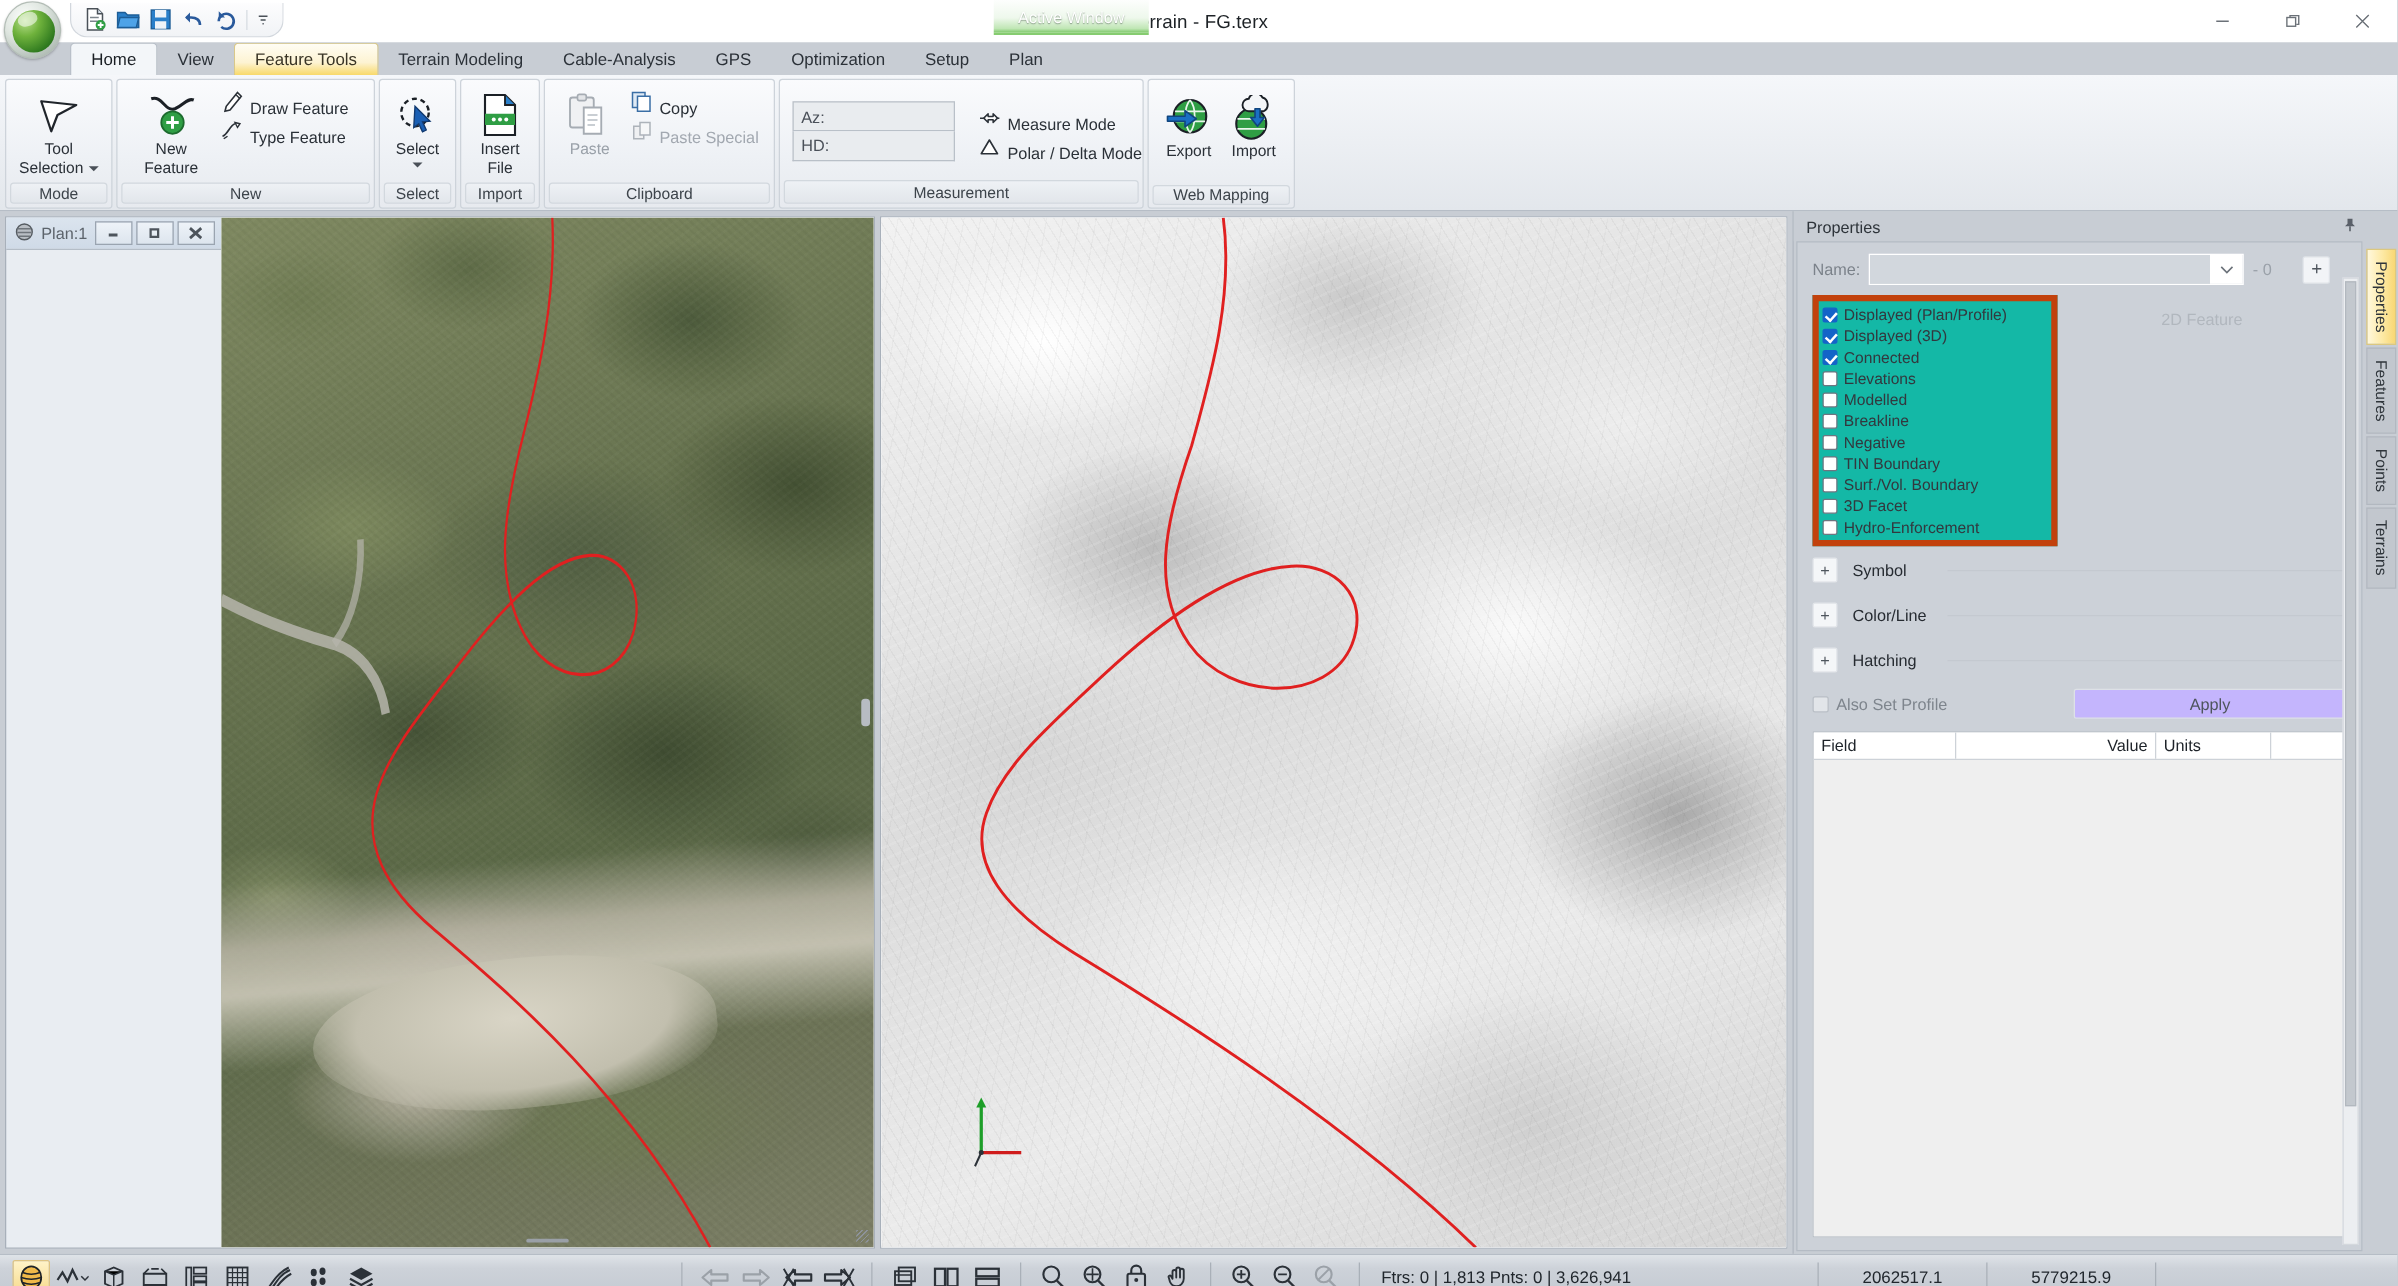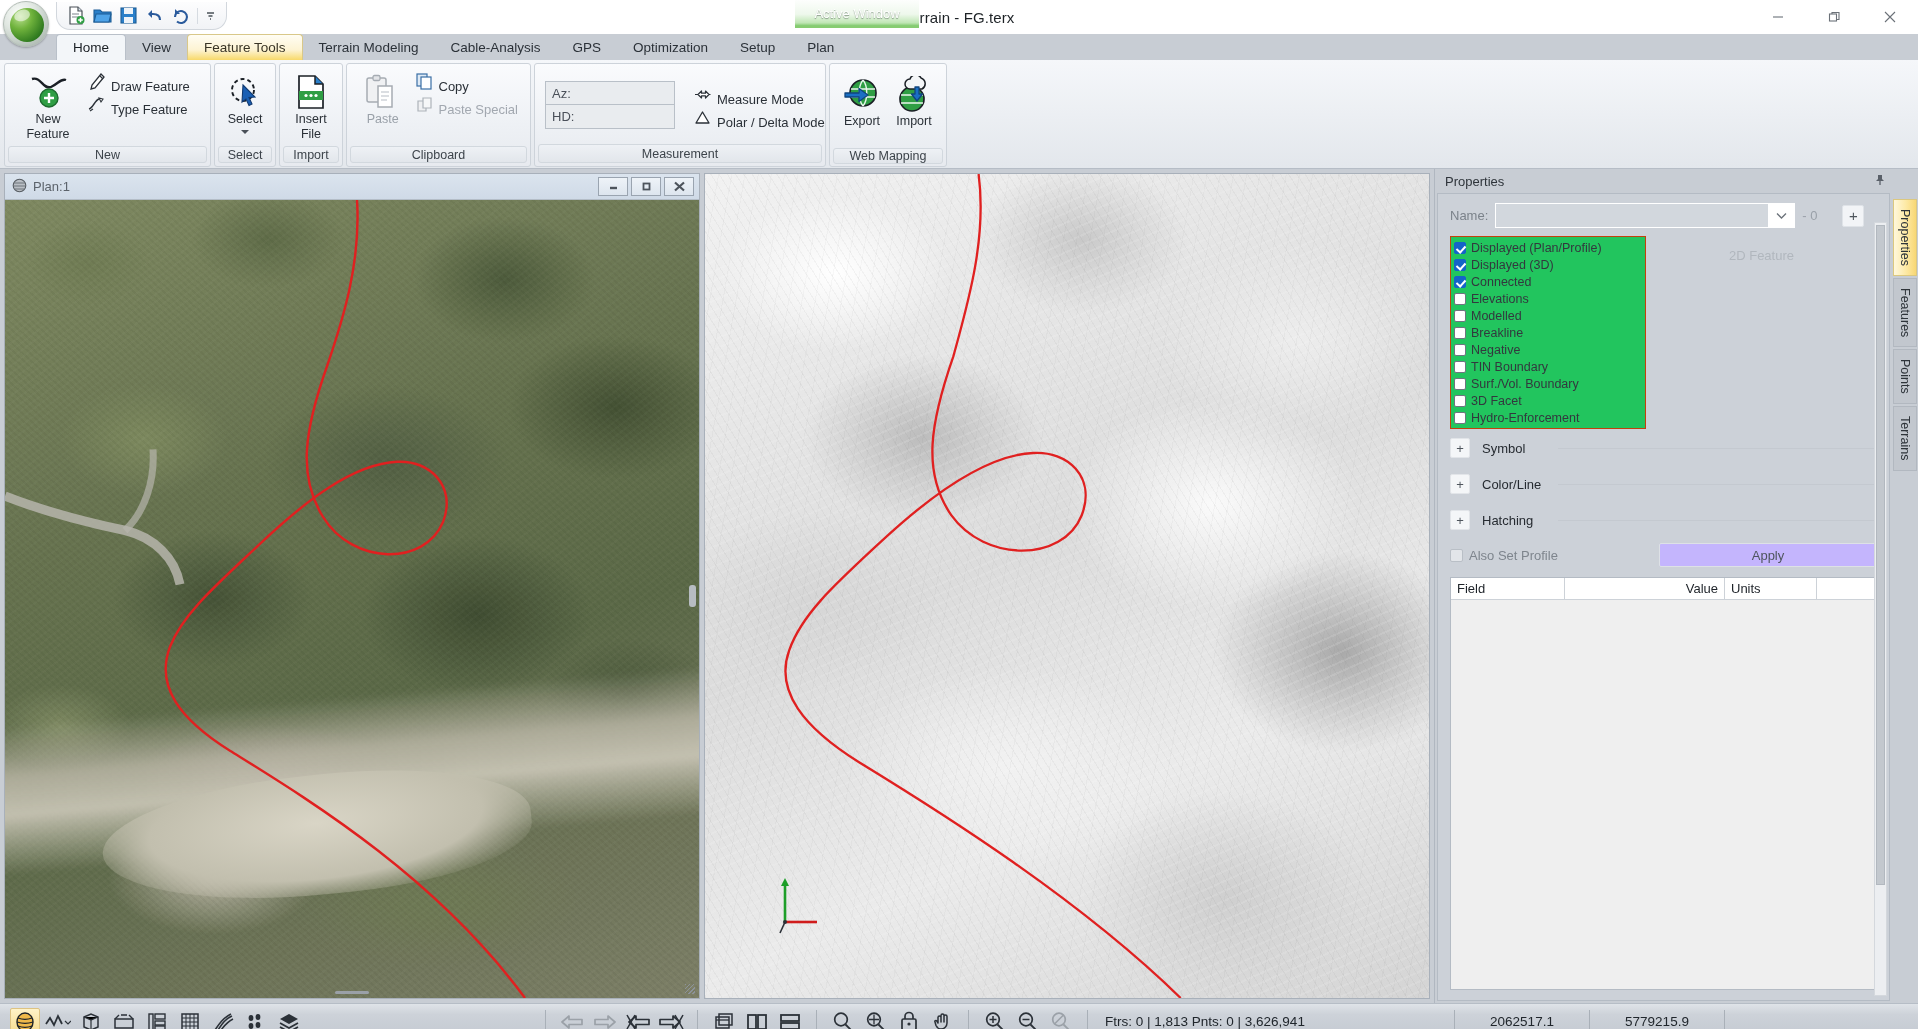--- a/index.html
+++ b/index.html
@@ -173,21 +173,21 @@
   
   .workarea {
     position: relative;
     height: 834px;
     background: #c8cdd4;
     display: flex;
   }
   .mdi { position: relative; flex: 1; padding: 4px; display: flex; gap: 4px; }
 
   .docwin {
-    display: flex; flex-direction: column;
+    display: flex; flex-direction: row;
     border: 1px solid #a8b0ba;
     background: #e9edf2;
   }
   .docwin.plan { width: 696px; }
   .docwin.view3d { flex: 1; }
   .doctitle {
     height: 26px;
     background: linear-gradient(180deg,#dbe4ee 0%,#cfdae7 100%);
     display: flex; align-items: center;
     padding-left: 7px;
@@ -309,22 +309,22 @@
   .plusbtn {
     width: 22px; height: 22px; margin-left: 18px;
     border: 1px solid #dfe3e8; border-radius: 2px;
     background: #f2f4f7;
     display:flex;align-items:center;justify-content:center;
     color:#4e555d; font-size:15px; line-height:1;
   }
   .flagsrow { display:flex; margin-top: 8px; }
   .flagbox {
     width: 196px;
-    border: 1px solid #c2410c;
-    background: #22c55e;
+    border: 5px solid #c2410c;
+    background: #14b8a6;
     padding: 2px 3px;
   }
   .flagitem { display:flex; align-items:center; gap:5px; height:17px; }
   .flagitem span { font-size:12.5px; color:#33383e; white-space:nowrap; }
   .cb {
     width: 12px; height: 12px; flex:none;
     border: 1px solid #6e7580; border-radius: 2px;
     background: #fff;
   }
   .cb.on {
@@ -522,20 +522,37 @@
   <div class="tab">Terrain Modeling</div>
   <div class="tab">Cable-Analysis</div>
   <div class="tab">GPS</div>
   <div class="tab">Optimization</div>
   <div class="tab">Setup</div>
   <div class="tab">Plan</div>
 </div>
 
 <div class="ribbon">
 
+  <div class="rgroup" style="width:86px">
+    <div class="rgroup-body">
+      <div class="bigbtn">
+        <span class="glyph">
+          <svg width="36" height="34" viewBox="0 0 36 34">
+              <path d="M4 6 L32 9 L17 17 L12 30 Z" fill="#fff" stroke="#20252b" stroke-width="1.8" stroke-linejoin="round"></path>
+            </svg>
+        </span>
+        <span>Tool</span>
+        <span style="display:flex;align-items:center;gap:4px">
+          <span>Selection</span>
+          <i class="caret"></i>
+        </span>
+      </div>
+    </div>
+    <div class="rgroup-label">Mode</div>
+  </div>
 
   <div class="rgroup" style="width:207px">
     <div class="rgroup-body">
       <div class="bigbtn">
         <span class="glyph">
           <svg width="42" height="36" viewBox="0 0 42 36">
               <path d="M5 5 C14 2, 16 16, 24 13 C31 10, 34 4, 39 6" fill="none" stroke="#1b2026" stroke-width="2.4"></path>
               <circle cx="22" cy="24" r="9" fill="#2f9e44" stroke="#1d6b2e" stroke-width="1.4"></circle>
               <path d="M22 19v10M17 24h10" stroke="#fff" stroke-width="2.4"></path>
             </svg>

